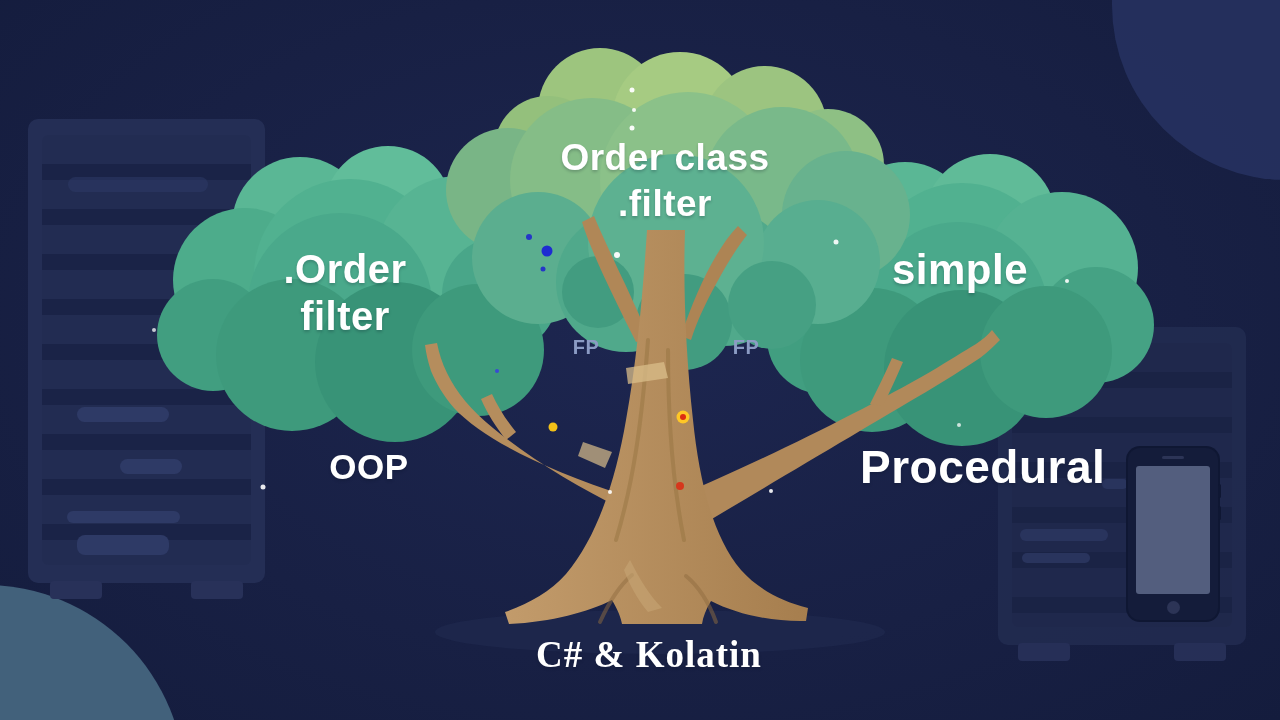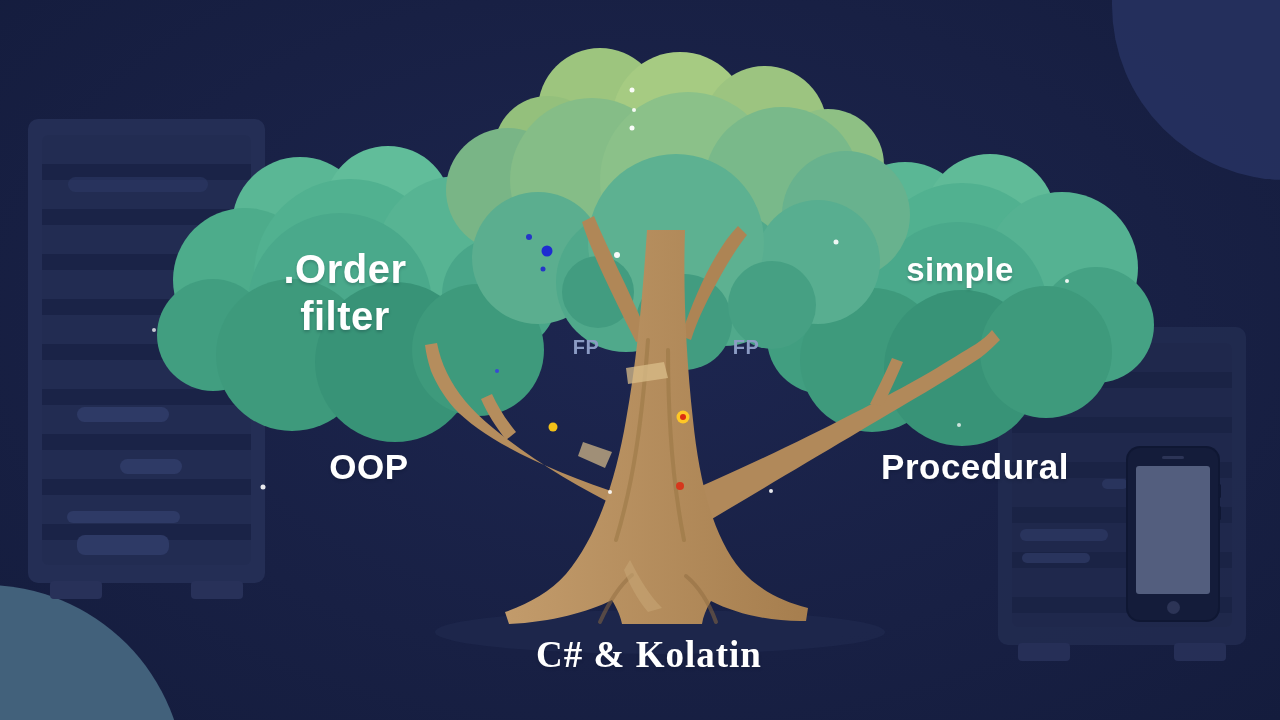--- a/index.html
+++ b/index.html
@@ -30,26 +30,26 @@
   .phone-speaker{position:absolute;left:50%;top:8px;width:22px;height:3px;margin-left:-11px;border-radius:2px;background:#2c3456;}
   .phone-btn{position:absolute;right:-3px;width:3px;height:14px;background:#0f1733;border-radius:2px;}
   
   .art{position:absolute;left:0;top:0;}
   
   .lbl{position:absolute;color:#ffffff;font-weight:700;text-align:center;
     text-shadow:0 2px 3px rgba(8,16,38,.22);letter-spacing:.5px;}
   .lbl span{display:block;}
   .lbl-canopy-left{left:225px;top:246px;width:240px;font-size:40px;line-height:47px;}
   .lbl-canopy-center{left:460px;top:135px;width:410px;font-size:37px;line-height:46px;}
-  .lbl-canopy-right{left:840px;top:246px;width:240px;font-size:33px;line-height:47px;}
+  .lbl-canopy-right{left:840px;top:246px;width:240px;font-size:42px;line-height:47px;}
   .lbl-fp{width:50px;font-size:20px;line-height:32px;color:#8b9bc4;text-shadow:none;letter-spacing:.5px;}
   .lbl-fp-left{left:561px;top:331px;}
   .lbl-fp-right{left:721px;top:331px;}
   .lbl-oop{left:284px;top:447px;width:170px;font-size:35px;line-height:40px;}
-  .lbl-procedural{left:860px;top:447px;width:230px;font-size:35px;line-height:40px;}
+  .lbl-procedural{left:860px;top:447px;width:230px;font-size:46px;line-height:40px;}
   .lbl-caption{left:444px;top:634px;width:410px;font-size:37px;line-height:42px;letter-spacing:1px;font-family:Liberation Serif, serif;}
 </style>
 </head>
 <body>
 
 <div class="stage">
 
   <div class="circle circle-tr"></div>
   <div class="circle circle-bl"></div>
 
@@ -202,20 +202,24 @@
         <circle cx="959" cy="425" r="2" opacity="0.75"></circle>
       </g>
     </g>
   </svg>
 
   <div class="lbl lbl-canopy-left">
     <span>.Order</span>
     <span>filter</span>
   </div>
 
+  <div class="lbl lbl-canopy-center">
+    <span>Order class</span>
+    <span>.filter</span>
+  </div>
 
   <div class="lbl lbl-canopy-right">
     <span>simple</span>
   </div>
 
   <div class="lbl lbl-fp lbl-fp-left">FP</div>
   <div class="lbl lbl-fp lbl-fp-right">FP</div>
 
   <div class="lbl lbl-oop">OOP</div>
   <div class="lbl lbl-procedural">Procedural</div>

